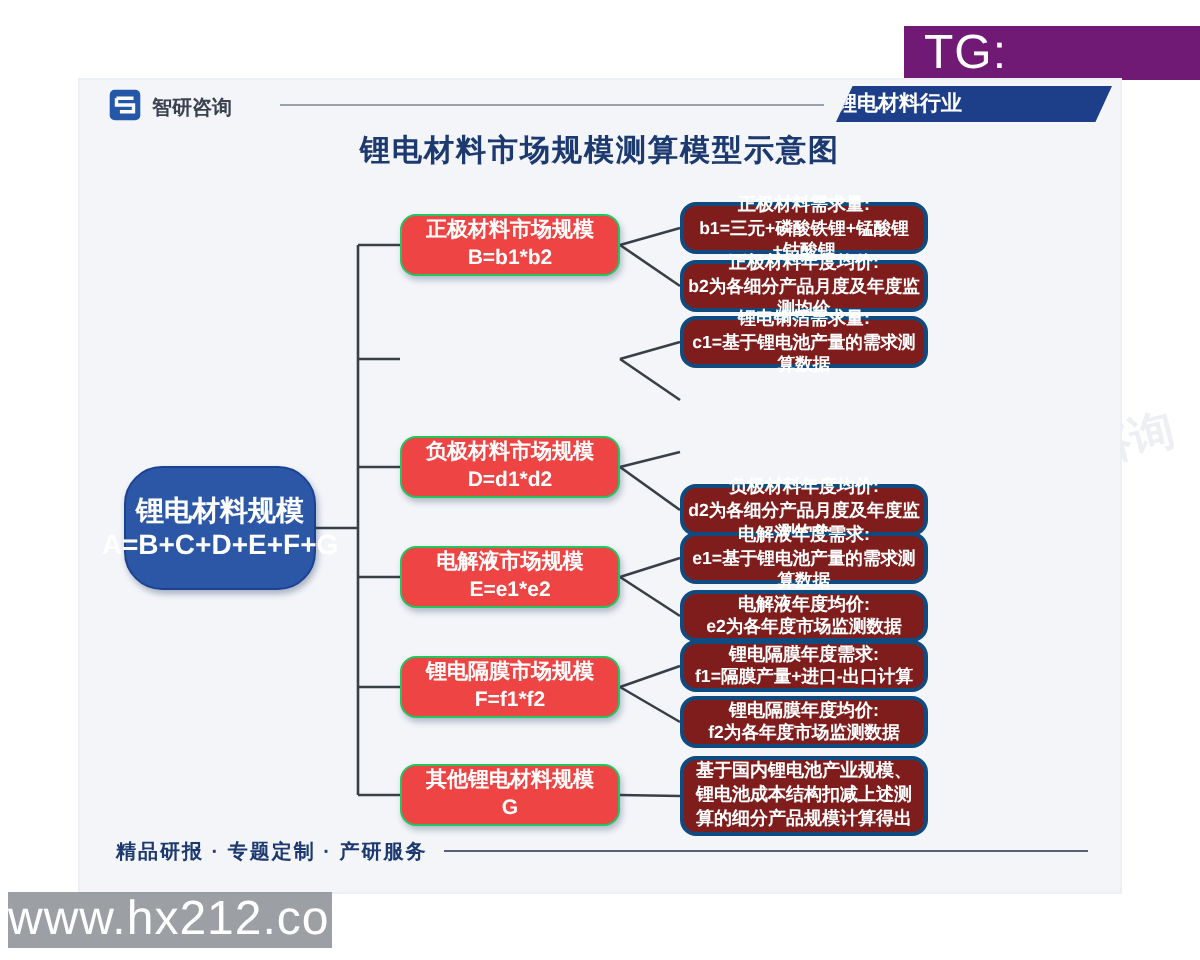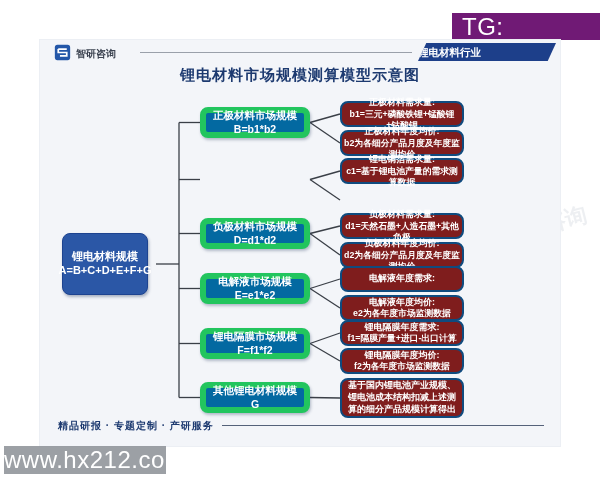--- a/index.html
+++ b/index.html
@@ -21,24 +21,24 @@
                 clip-path:polygon(6% 0,100% 0,94% 100%,0 100%);}
   
   .page-title{position:absolute;left:0;top:26px;width:520px;text-align:center;
               font-size:15px;font-weight:700;color:#1d3a70;letter-spacing:1px;}
   
   .connectors{position:absolute;left:0;top:0;width:600px;height:480px;pointer-events:none;}
   
   .box{position:absolute;box-sizing:border-box;color:#fff;display:flex;flex-direction:column;
        align-items:center;justify-content:center;text-align:center;line-height:1.25;
        border-radius:8px;}
-  .root-box{left:62px;top:233px;width:86px;height:62px;background:#2b57a6;
-            border:1px solid #1d4390;border-radius:8px;font-size:11px;font-weight:700;
+  .root-box{left:62px;top:233px;width:96px;height:62px;background:#2b57a6;
+            border:1px solid #1d4390;border-radius:19px;font-size:14px;font-weight:700;
             padding:2px 4px;box-shadow:1px 2px 3px rgba(30,50,90,.35);}
-  .mid-box{left:200px;width:110px;height:31px;background:#0369a1;border:6px solid #22c55e;
+  .mid-box{left:200px;width:110px;height:31px;background:#ef4444;border:1px solid #22c55e;
            font-size:10.5px;font-weight:700;box-shadow:1px 2px 3px rgba(30,50,90,.3);}
   .leaf-box{left:340px;width:124px;height:26px;background:#7f1d1d;border:2px solid #0f4b7f;
             font-size:9px;font-weight:600;padding:0 2px;}
   .leaf-t{font-weight:700;font-size:9px;}
   .leaf-f{font-weight:600;font-size:8.8px;}
   .leaf-single{height:40px;font-size:9px;font-weight:700;line-height:1.3;padding:0 6px;}
   
   .footer-services{position:absolute;left:18px;top:379px;font-size:10px;font-weight:700;
                    color:#1d3a70;letter-spacing:1px;}
   .footer-rule{position:absolute;left:182px;top:385px;width:322px;height:1px;background:#55627a;}
@@ -131,30 +131,27 @@
     <span class="leaf-f">b1=三元+磷酸铁锂+锰酸锂+钴酸锂</span>
   </div>
   <div class="box leaf-box" style="top:130px">
     <span class="leaf-t">正极材料年度均价:</span>
     <span class="leaf-f">b2为各细分产品月度及年度监测均价</span>
   </div>
   <div class="box leaf-box" style="top:158px">
     <span class="leaf-t">锂电铜箔需求量:</span>
     <span class="leaf-f">c1=基于锂电池产量的需求测算数据</span>
   </div>
-  <div class="box leaf-box" style="top:213px">
-    <span class="leaf-t">负极材料需求量:</span>
-    <span class="leaf-f">d1=天然石墨+人造石墨+其他负极</span>
-  </div>
   <div class="box leaf-box" style="top:242px">
     <span class="leaf-t">负极材料年度均价:</span>
     <span class="leaf-f">d2为各细分产品月度及年度监测均价</span>
   </div>
   <div class="box leaf-box" style="top:266px">
     <span class="leaf-t">电解液年度需求:</span>
+    <span class="leaf-f">e1=基于锂电池产量的需求测算数据</span>
   </div>
   <div class="box leaf-box" style="top:295px">
     <span class="leaf-t">电解液年度均价:</span>
     <span class="leaf-f">e2为各年度市场监测数据</span>
   </div>
   <div class="box leaf-box" style="top:320px">
     <span class="leaf-t">锂电隔膜年度需求:</span>
     <span class="leaf-f">f1=隔膜产量+进口-出口计算</span>
   </div>
   <div class="box leaf-box" style="top:348px">

